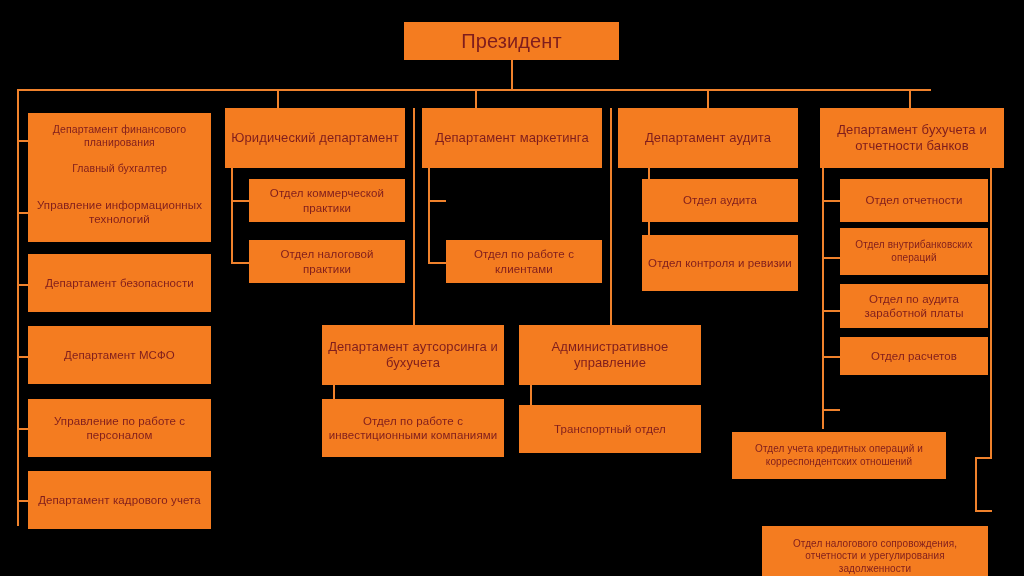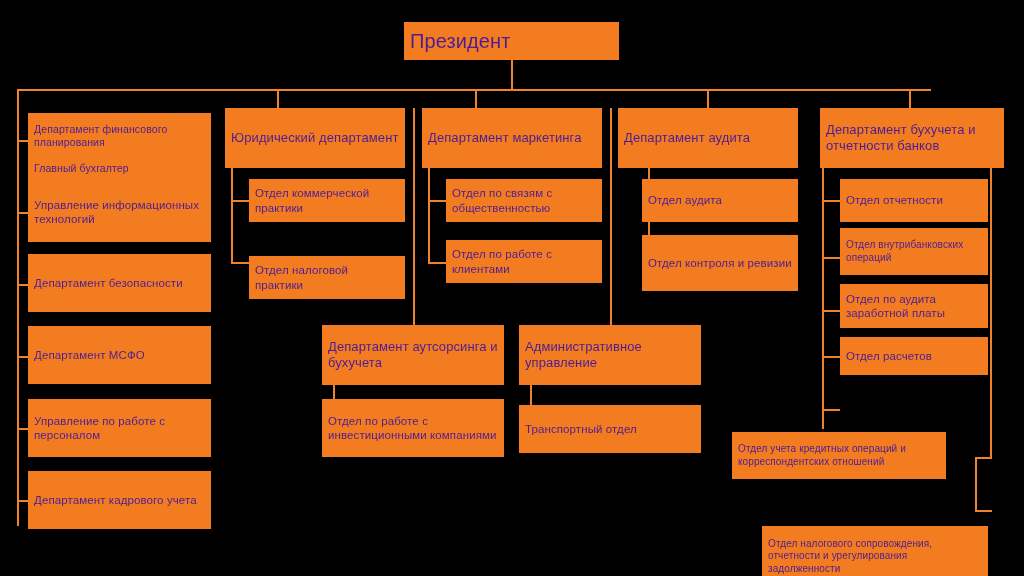--- a/index.html
+++ b/index.html
@@ -12,24 +12,25 @@
     position: relative;
     width: 1024px;
     height: 576px;
     background: #000000;
     overflow: hidden;
     font-family: "Liberation Sans", "DejaVu Sans", sans-serif;
   }
   .node {
     position: absolute;
     background: #F47C20;
-    color: #4c1d95;
+    color: #7f1d1d;
     display: flex;
     align-items: center;
     justify-content: center;
+    text-align: center;
     box-sizing: border-box;
     padding: 2px 6px;
     line-height: 1.22;
     letter-spacing: 0.1px;
     z-index: 3;
   }
   .node span { display: block; width: 100%; }
   .lv0 { font-size: 20px; }
   .lv1 { font-size: 13px; }
   .lv2 { font-size: 11.5px; }
@@ -116,29 +117,26 @@
   <div class="node lv2" style="left:28px; top:471px; width:183px; height:58px;">
     <span>Департамент кадрового учета</span>
   </div>
 
   <div class="node lv1" style="left:225px; top:108px; width:180px; height:60px;">
     <span>Юридический департамент</span>
   </div>
   <div class="node lv2" style="left:249px; top:179px; width:156px; height:43px;">
     <span>Отдел коммерческой практики</span>
   </div>
-  <div class="node lv2" style="left:249px; top:256px; width:156px; height:43px;">
+  <div class="node lv2" style="left:249px; top:240px; width:156px; height:43px;">
     <span>Отдел налоговой практики</span>
   </div>
 
   <div class="node lv1" style="left:422px; top:108px; width:180px; height:60px;">
     <span>Департамент маркетинга</span>
-  </div>
-  <div class="node lv2" style="left:446px; top:179px; width:156px; height:43px;">
-    <span>Отдел по связям с общественностью</span>
   </div>
   <div class="node lv2" style="left:446px; top:240px; width:156px; height:43px;">
     <span>Отдел по работе с клиентами</span>
   </div>
 
   <div class="node lv1" style="left:618px; top:108px; width:180px; height:60px;">
     <span>Департамент аудита</span>
   </div>
   <div class="node lv2" style="left:642px; top:179px; width:156px; height:43px;">
     <span>Отдел аудита</span>

